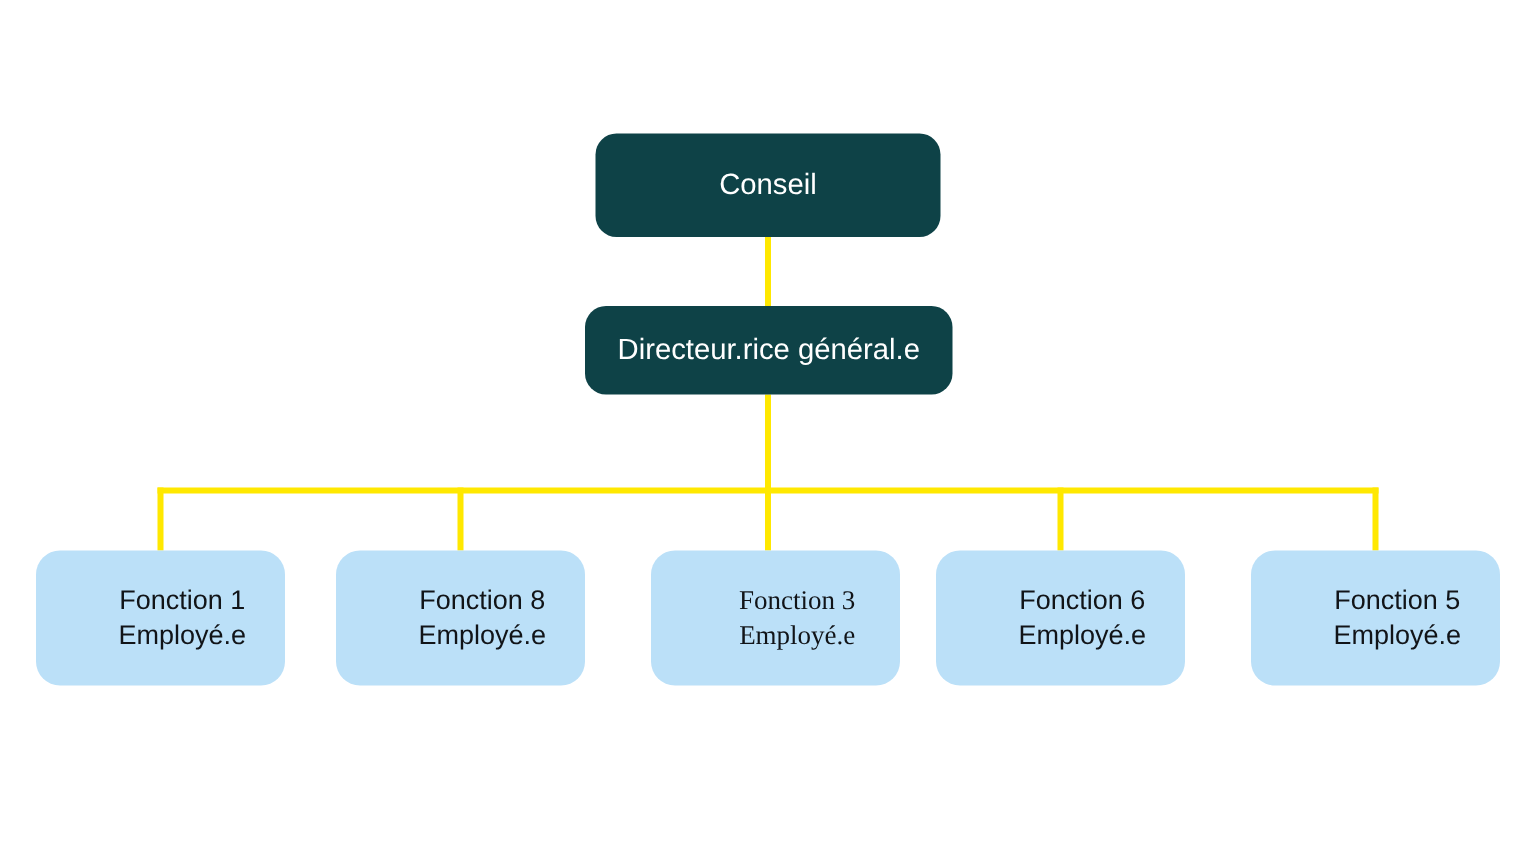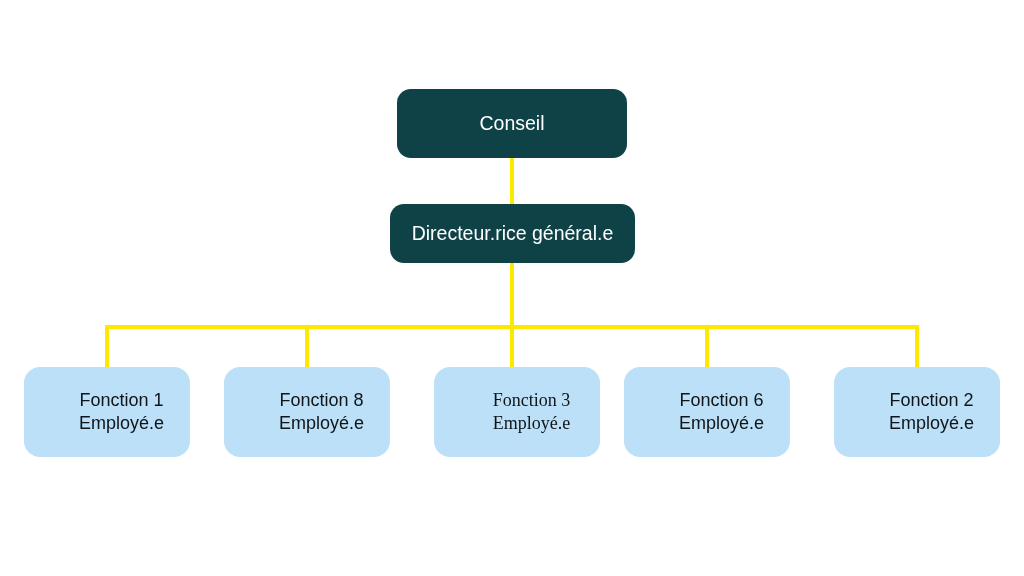--- a/index.html
+++ b/index.html
@@ -130,17 +130,17 @@
     <span class="node-line">Fonction 3</span>
     <span class="node-line">Employé.e</span>
   </div>
 
   <div class="node node-unit" id="node-unit-3">
     <span class="node-line">Fonction 6</span>
     <span class="node-line">Employé.e</span>
   </div>
 
   <div class="node node-unit" id="node-unit-4">
-    <span class="node-line">Fonction 2</span>
+    <span class="node-line">Fonction 5</span>
     <span class="node-line">Employé.e</span>
   </div>
 
 </div>
 
 </body></html>

